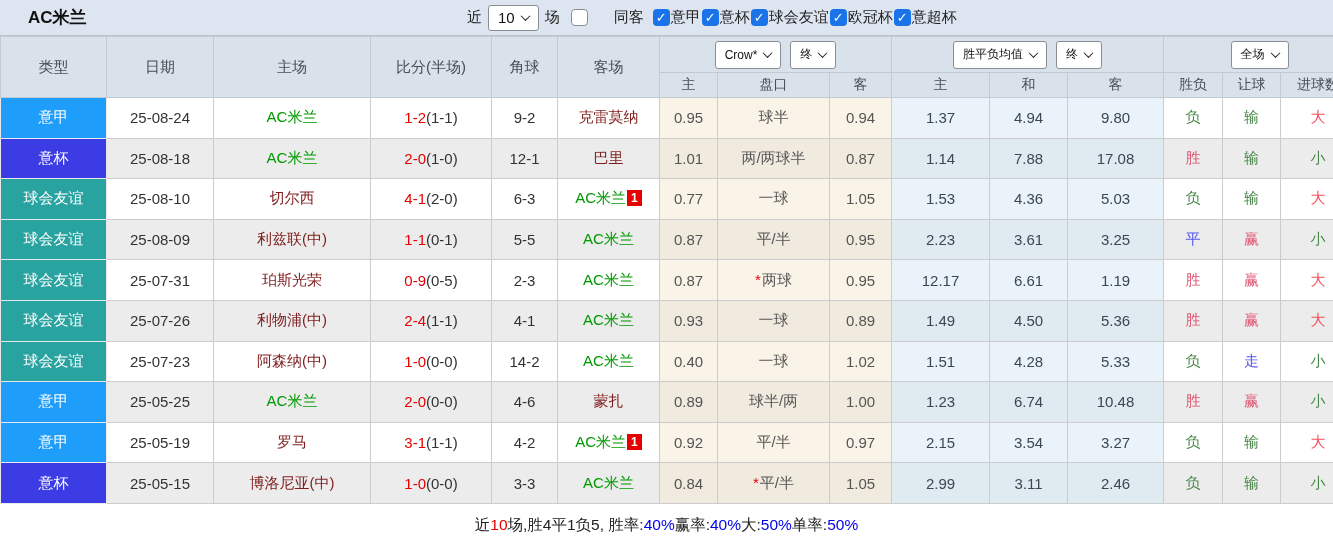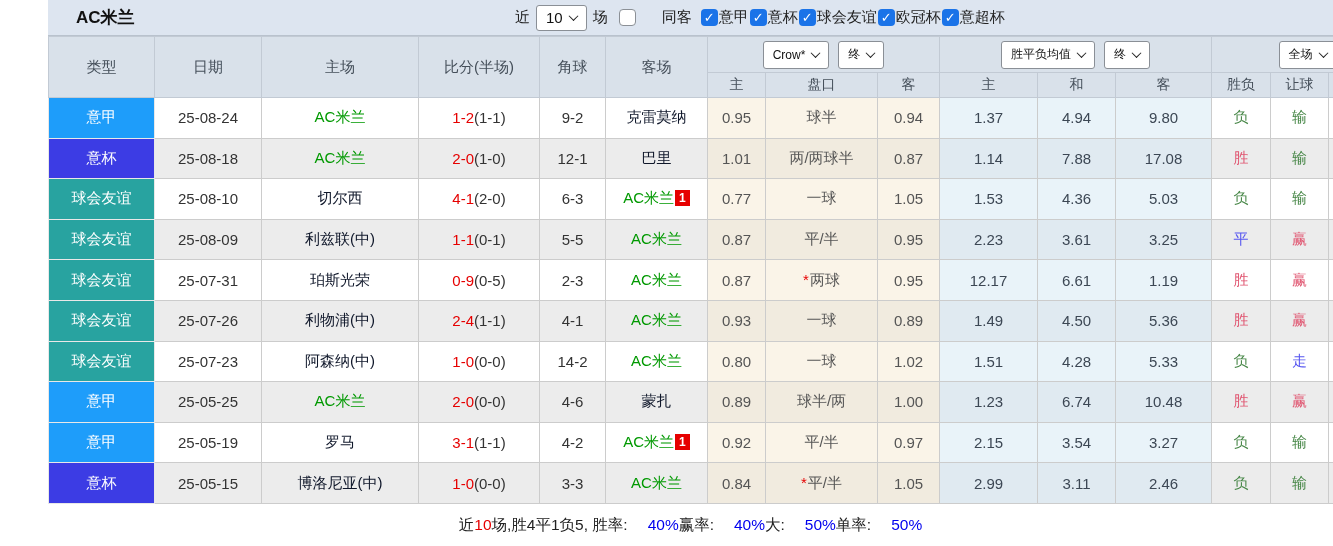--- a/index.html
+++ b/index.html
@@ -1,19 +1,19 @@
 <!DOCTYPE html>
 <html style="--c-serie-a: #1e9dfa; --c-cup: #3c3ce4; --c-friendly: #28a3a0; --c-team: #009900; --c-score: #e60000; --c-win: #e05570; --c-lose: #468646; --c-draw: #5656f0; --c-big: #f8515e; --c-link: #0000ee; --c-accent: #1a73e8; --bg-topbar: #dde5f0; --bg-head: #d9e1ea; --bg-alt: #ececec; --bg-asia: #faf4e8; --bg-asia-alt: #f1ebdf; --bg-euro: #e9f3f9; --bg-euro-alt: #e0eaf1; --bd: #cccccc;"><head>
 <meta charset="utf-8">
 <style>
   * { margin:0; padding:0; box-sizing:border-box; }
   html,body { background:#fff; }
   .page {
     position:relative; width:1333px; height:546px; overflow:hidden;
-    font-family:"Liberation Sans","DejaVu Sans",sans-serif; color:#333; background:#fff;padding-left:48px;
+    font-family:"Liberation Sans","DejaVu Sans",sans-serif; color:#333; background:#fff;
   }
   
   .topbar {
     position:relative; width:100%; height:36px;
     background:var(--bg-topbar); border-bottom:1px solid #b9c2cd;
   }
   .team-title { position:absolute; left:28px; top:0; line-height:35px; font-size:17px; font-weight:bold; color:#111; }
   .top-controls { position:absolute; left:467px; top:0; height:35px; display:flex; align-items:center; gap:6px; font-size:15px; color:#222; }
   .filters { display:flex; align-items:center; gap:1px; }
   .filter-item { display:flex; align-items:center; gap:1px; }
@@ -44,35 +44,35 @@
   td.asia { background:var(--bg-asia); color:#555; }
   tr.alt td.asia { background:var(--bg-asia-alt); }
   td.euro { background:var(--bg-euro); color:#3c4754; }
   tr.alt td.euro { background:var(--bg-euro-alt); }
   
   td.type { color:#fff; font-size:15px; border-color:#e8e8e8; }
   td.type.t-serie-a { background:var(--c-serie-a); }
   td.type.t-cup { background:var(--c-cup); }
   td.type.t-friendly { background:var(--c-friendly); }
   
-  .teamname { color:#0f172a; }
+  .teamname { color:#7f1d1d; }
   .teamname.is-team { color:var(--c-team); }
   .ft { color:var(--c-score); }
   .ht { color:#333;text-align:right; }
   .redcard { display:inline-block; background:var(--c-score); color:#fff; font-size:12px; font-weight:bold; line-height:16px; padding:0 4px; margin-left:1px; vertical-align:1px; }
   .star { color:var(--c-score); margin-right:1px; }
   td.res.win, td.let.win { color:var(--c-win); }
   td.res.lose, td.let.lose { color:var(--c-lose); }
   td.res.draw, td.let.go { color:var(--c-draw); }
   td.goal.big { color:var(--c-big); }
   td.goal.small { color:var(--c-lose); }
   
   .footer { height:43px; display:flex; justify-content:center; align-items:center; font-size:15.5px; color:#222; }
   .footer .red { color:var(--c-score); }
-  .footer .blue { color:var(--c-link);margin-left:20px; }
+  .footer .blue { color:var(--c-link); }
 </style>
 </head>
 <body>
 
 <div class="page">
 
   <div class="topbar">
     <div class="team-title">AC米兰</div>
     <div class="top-controls">
       <span>近</span>
@@ -283,21 +283,21 @@
             <td class="let win">赢</td>
             <td class="goal big">大</td>
           </tr>
           <tr>
             <td class="type t-friendly">球会友谊</td>
             <td class="date">25-07-23</td>
             <td><span class="teamname">阿森纳(中)</span></td>
             <td><span class="ft">1-0</span><span class="ht">(0-0)</span></td>
             <td>14-2</td>
             <td><span class="teamname is-team">AC米兰</span></td>
-            <td class="asia">0.80</td>
+            <td class="asia">0.40</td>
             <td class="asia"><span>一球</span></td>
             <td class="asia">1.02</td>
             <td class="euro">1.51</td>
             <td class="euro">4.28</td>
             <td class="euro">5.33</td>
             <td class="res lose">负</td>
             <td class="let go">走</td>
             <td class="goal small">小</td>
           </tr>
           <tr class="alt">

